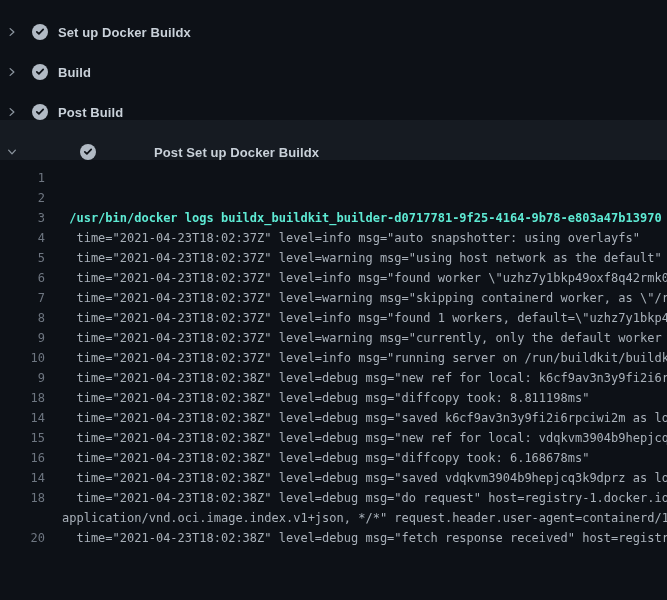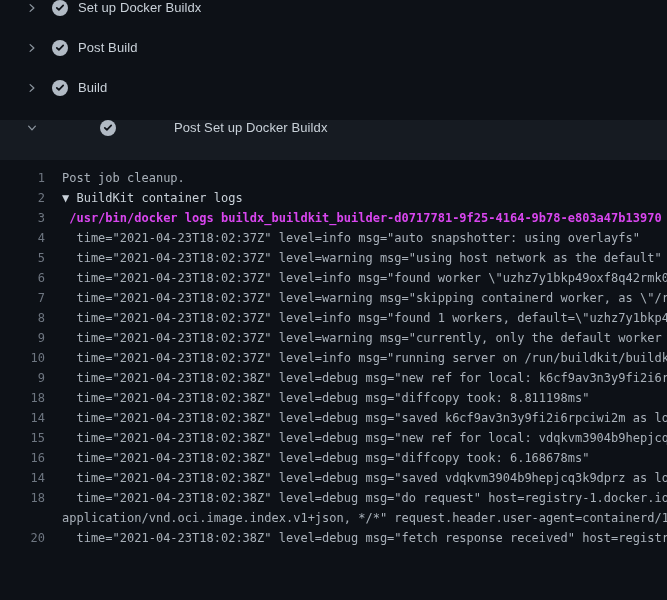--- a/index.html
+++ b/index.html
@@ -4,24 +4,25 @@
 <style>
   * { margin: 0; padding: 0; box-sizing: border-box; }
   html, body { width: 667px; height: 600px; overflow: hidden; }
   body {
     background: #0d1117;
     font-family: "Liberation Sans", sans-serif;
   }
   .sections { width: 100%; }
   .section {
     display: flex;
-    align-items: flex-start;
+    align-items: flex-end;
     height: 40px;
-    padding: 0 24px;
+    padding: 0 4px;
     cursor: pointer;
+    font-weight: bold;
   }
   .section.expanded { background: #161b22; gap: 48px; }
   .chev {
     width: 16px; height: 16px;
     display: flex; align-items: center; justify-content: center;
     flex: none;
     margin-right: 12px;
   }
   .status {
     width: 16px; height: 16px;
@@ -55,21 +56,21 @@
     color: #6e7681;
     user-select: none;
     cursor: pointer;
   }
   .txt {
     padding-left: 17px;
     color: #a9b1ba;
     white-space: pre;
     flex: none;
   }
-  .txt.command { color: #d946ef; font-weight: bold; }
+  .txt.command { color: #5eead4; font-weight: bold; }
   .txt.group { color: #c9d1d9; }
 </style>
 </head>
 <body>
 
 <div class="sections">
     <div class="section collapsed">
       <span class="chev">
         <svg width="12" height="12" viewBox="0 0 16 16">
           <path d="M5.5 3.5 L10.5 8 L5.5 12.5" fill="none" stroke="#8b949e" stroke-width="1.7" stroke-linecap="round" stroke-linejoin="round"></path>
@@ -88,54 +89,54 @@
         <svg width="12" height="12" viewBox="0 0 16 16">
           <path d="M5.5 3.5 L10.5 8 L5.5 12.5" fill="none" stroke="#8b949e" stroke-width="1.7" stroke-linecap="round" stroke-linejoin="round"></path>
         </svg>
       </span>
       <span class="status">
         <svg width="16" height="16" viewBox="0 0 16 16">
           <circle cx="8" cy="8" r="8" fill="#b1bac4"></circle>
           <path d="M11.2 5.4 L6.9 9.9 L4.8 7.8" fill="none" stroke="#0d1117" stroke-width="1.7" stroke-linecap="round" stroke-linejoin="round"></path>
         </svg>
       </span>
-      <span class="section-title">Post Build</span>
+      <span class="section-title">Build</span>
     </div>
     <div class="section collapsed">
       <span class="chev">
         <svg width="12" height="12" viewBox="0 0 16 16">
           <path d="M5.5 3.5 L10.5 8 L5.5 12.5" fill="none" stroke="#8b949e" stroke-width="1.7" stroke-linecap="round" stroke-linejoin="round"></path>
         </svg>
       </span>
       <span class="status">
         <svg width="16" height="16" viewBox="0 0 16 16">
           <circle cx="8" cy="8" r="8" fill="#b1bac4"></circle>
           <path d="M11.2 5.4 L6.9 9.9 L4.8 7.8" fill="none" stroke="#0d1117" stroke-width="1.7" stroke-linecap="round" stroke-linejoin="round"></path>
         </svg>
       </span>
-      <span class="section-title">Build</span>
+      <span class="section-title">Post Build</span>
     </div>
     <div class="section expanded">
       <span class="chev">
         <svg width="12" height="12" viewBox="0 0 16 16">
           <path d="M3.5 5.5 L8 10.5 L12.5 5.5" fill="none" stroke="#8b949e" stroke-width="1.7" stroke-linecap="round" stroke-linejoin="round"></path>
         </svg>
       </span>
       <span class="status">
         <svg width="16" height="16" viewBox="0 0 16 16">
           <circle cx="8" cy="8" r="8" fill="#b1bac4"></circle>
           <path d="M11.2 5.4 L6.9 9.9 L4.8 7.8" fill="none" stroke="#0d1117" stroke-width="1.7" stroke-linecap="round" stroke-linejoin="round"></path>
         </svg>
       </span>
       <span class="section-title">Post Set up Docker Buildx</span>
     </div>
   </div>
 <div class="log">
-    <div class="log-row"><span class="ln">1</span><span class="txt">Post job cleanup.</span></div>
-    <div class="log-row"><span class="ln">2</span><span class="txt group">▼ BuildKit container logs</span></div>
+    <div class="log-row"><span class="ln">1</span></div>
+    <div class="log-row"><span class="ln">2</span></div>
     <div class="log-row"><span class="ln">3</span><span class="txt command"> /usr/bin/docker logs buildx_buildkit_builder-d0717781-9f25-4164-9b78-e803a47b13970</span></div>
     <div class="log-row"><span class="ln">4</span><span class="txt">  time="2021-04-23T18:02:37Z" level=info msg="auto snapshotter: using overlayfs"</span></div>
     <div class="log-row"><span class="ln">5</span><span class="txt">  time="2021-04-23T18:02:37Z" level=warning msg="using host network as the default"</span></div>
     <div class="log-row"><span class="ln">6</span><span class="txt">  time="2021-04-23T18:02:37Z" level=info msg="found worker \"uzhz7y1bkp49oxf8q42rmk0xj</span></div>
     <div class="log-row"><span class="ln">7</span><span class="txt">  time="2021-04-23T18:02:37Z" level=warning msg="skipping containerd worker, as \"/run</span></div>
     <div class="log-row"><span class="ln">8</span><span class="txt">  time="2021-04-23T18:02:37Z" level=info msg="found 1 workers, default=\"uzhz7y1bkp49o</span></div>
     <div class="log-row"><span class="ln">9</span><span class="txt">  time="2021-04-23T18:02:37Z" level=warning msg="currently, only the default worker ca</span></div>
     <div class="log-row"><span class="ln">10</span><span class="txt">  time="2021-04-23T18:02:37Z" level=info msg="running server on /run/buildkit/buildkit</span></div>
     <div class="log-row"><span class="ln">9</span><span class="txt">  time="2021-04-23T18:02:38Z" level=debug msg="new ref for local: k6cf9av3n3y9fi2i6rpc</span></div>
     <div class="log-row"><span class="ln">18</span><span class="txt">  time="2021-04-23T18:02:38Z" level=debug msg="diffcopy took: 8.811198ms"</span></div>

